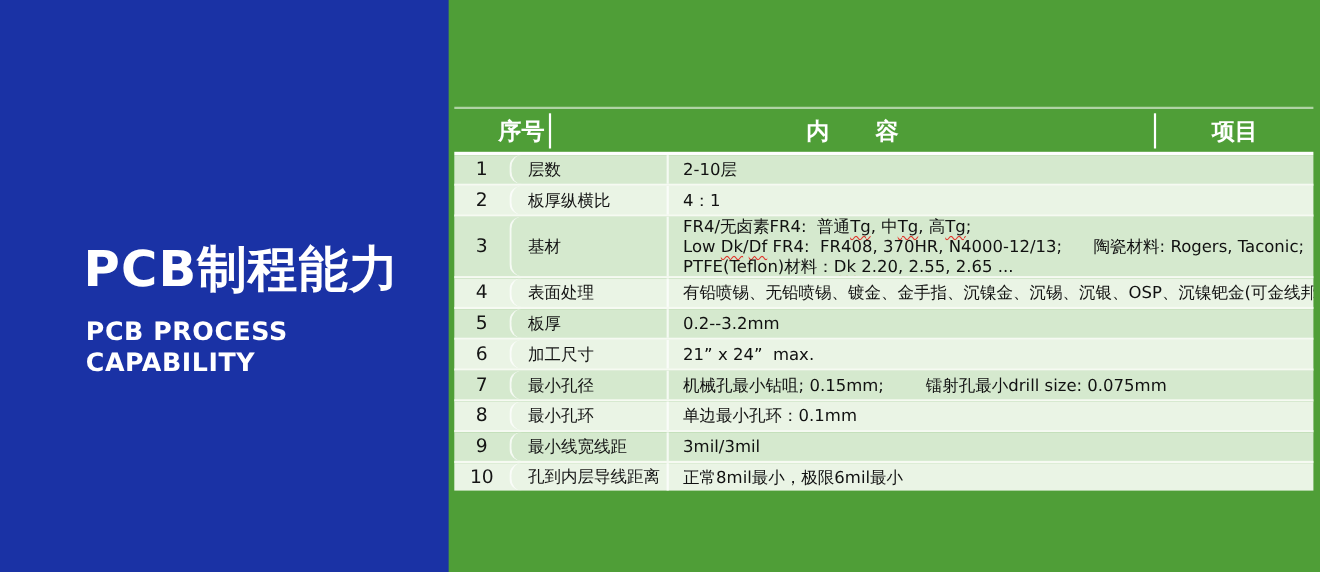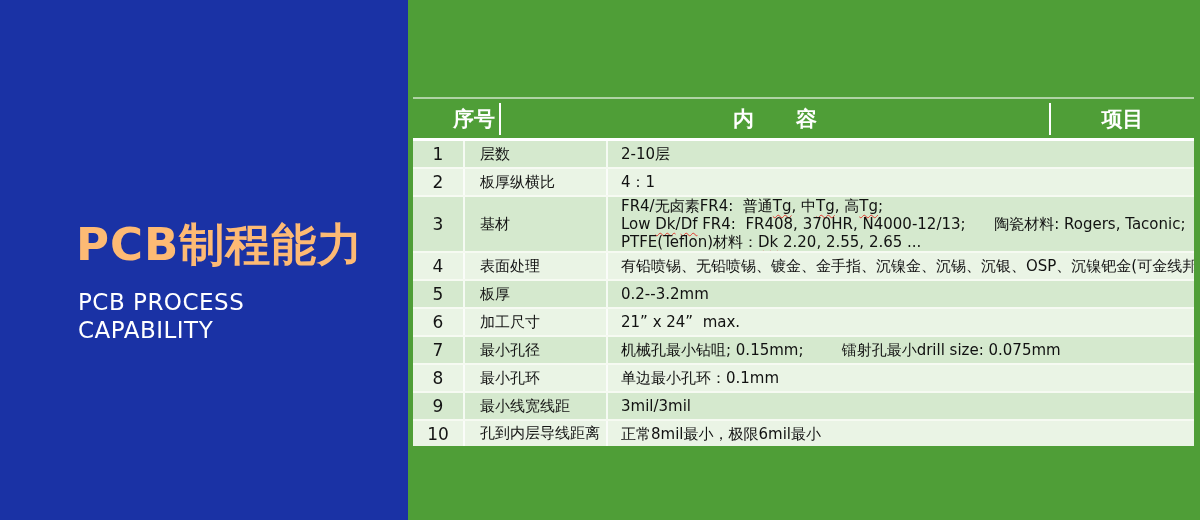--- a/index.html
+++ b/index.html
@@ -6,25 +6,25 @@
   .stage{
     position:relative;width:1200px;height:520px;overflow:hidden;
     font-family:"DejaVu Sans","Liberation Sans",sans-serif;
     background:#4f9e37;
   }
   .left-panel{position:absolute;left:0;top:0;width:408px;height:520px;background:#1a32a5;}
   .right-panel{position:absolute;left:408px;top:0;width:792px;height:520px;background:#4f9e37;}
 
   .slide-title{
     position:absolute;left:76px;top:215px;width:330px;
-    color:#fdba74;font-size:45px;font-weight:800;letter-spacing:1px;white-space:nowrap;
+    color:#ffffff;font-size:45px;font-weight:800;letter-spacing:1px;white-space:nowrap;
   }
   .slide-subtitle{
     position:absolute;left:78px;top:288px;
-    color:#ffffff;font-size:23px;font-weight:400;line-height:28px;letter-spacing:0.5px;
+    color:#ffffff;font-size:23px;font-weight:700;line-height:28px;letter-spacing:0.5px;
   }
 
   .pcb-table{
     position:absolute;left:413px;top:97px;width:781px;
     border-top:2px solid rgba(255,255,255,0.55);
   }
   .header-row{
     display:flex;height:39px;align-items:center;
     border-bottom:3px solid #ffffff;
     color:#ffffff;font-weight:700;font-size:21px;
@@ -40,21 +40,21 @@
   .t-row.tall{height:54px;}
   .t-row.last{height:25px;border-bottom:none;}
 
   .c-no{
     width:50px;display:flex;align-items:center;justify-content:center;
     font-size:17px;color:#141414;
   }
   .c-item{
     width:143px;display:flex;align-items:center;padding-left:15px;box-sizing:content-box;
     border-left:2px solid rgba(255,255,255,0.75);
-    font-size:15px;color:#141414;white-space:pre;overflow:hidden;
+    font-size:15px;color:#141414;white-space:pre;overflow:hidden;border-radius:11px;
   }
   .c-item{width:126px;}
   .c-content{
     flex:1;display:flex;flex-direction:column;justify-content:center;padding-left:13px;
     border-left:2px solid rgba(255,255,255,0.75);
     font-size:15px;color:#111111;overflow:hidden;
   }
   .content-line{white-space:pre;line-height:18px;}
   .sq{
     text-decoration:underline;

